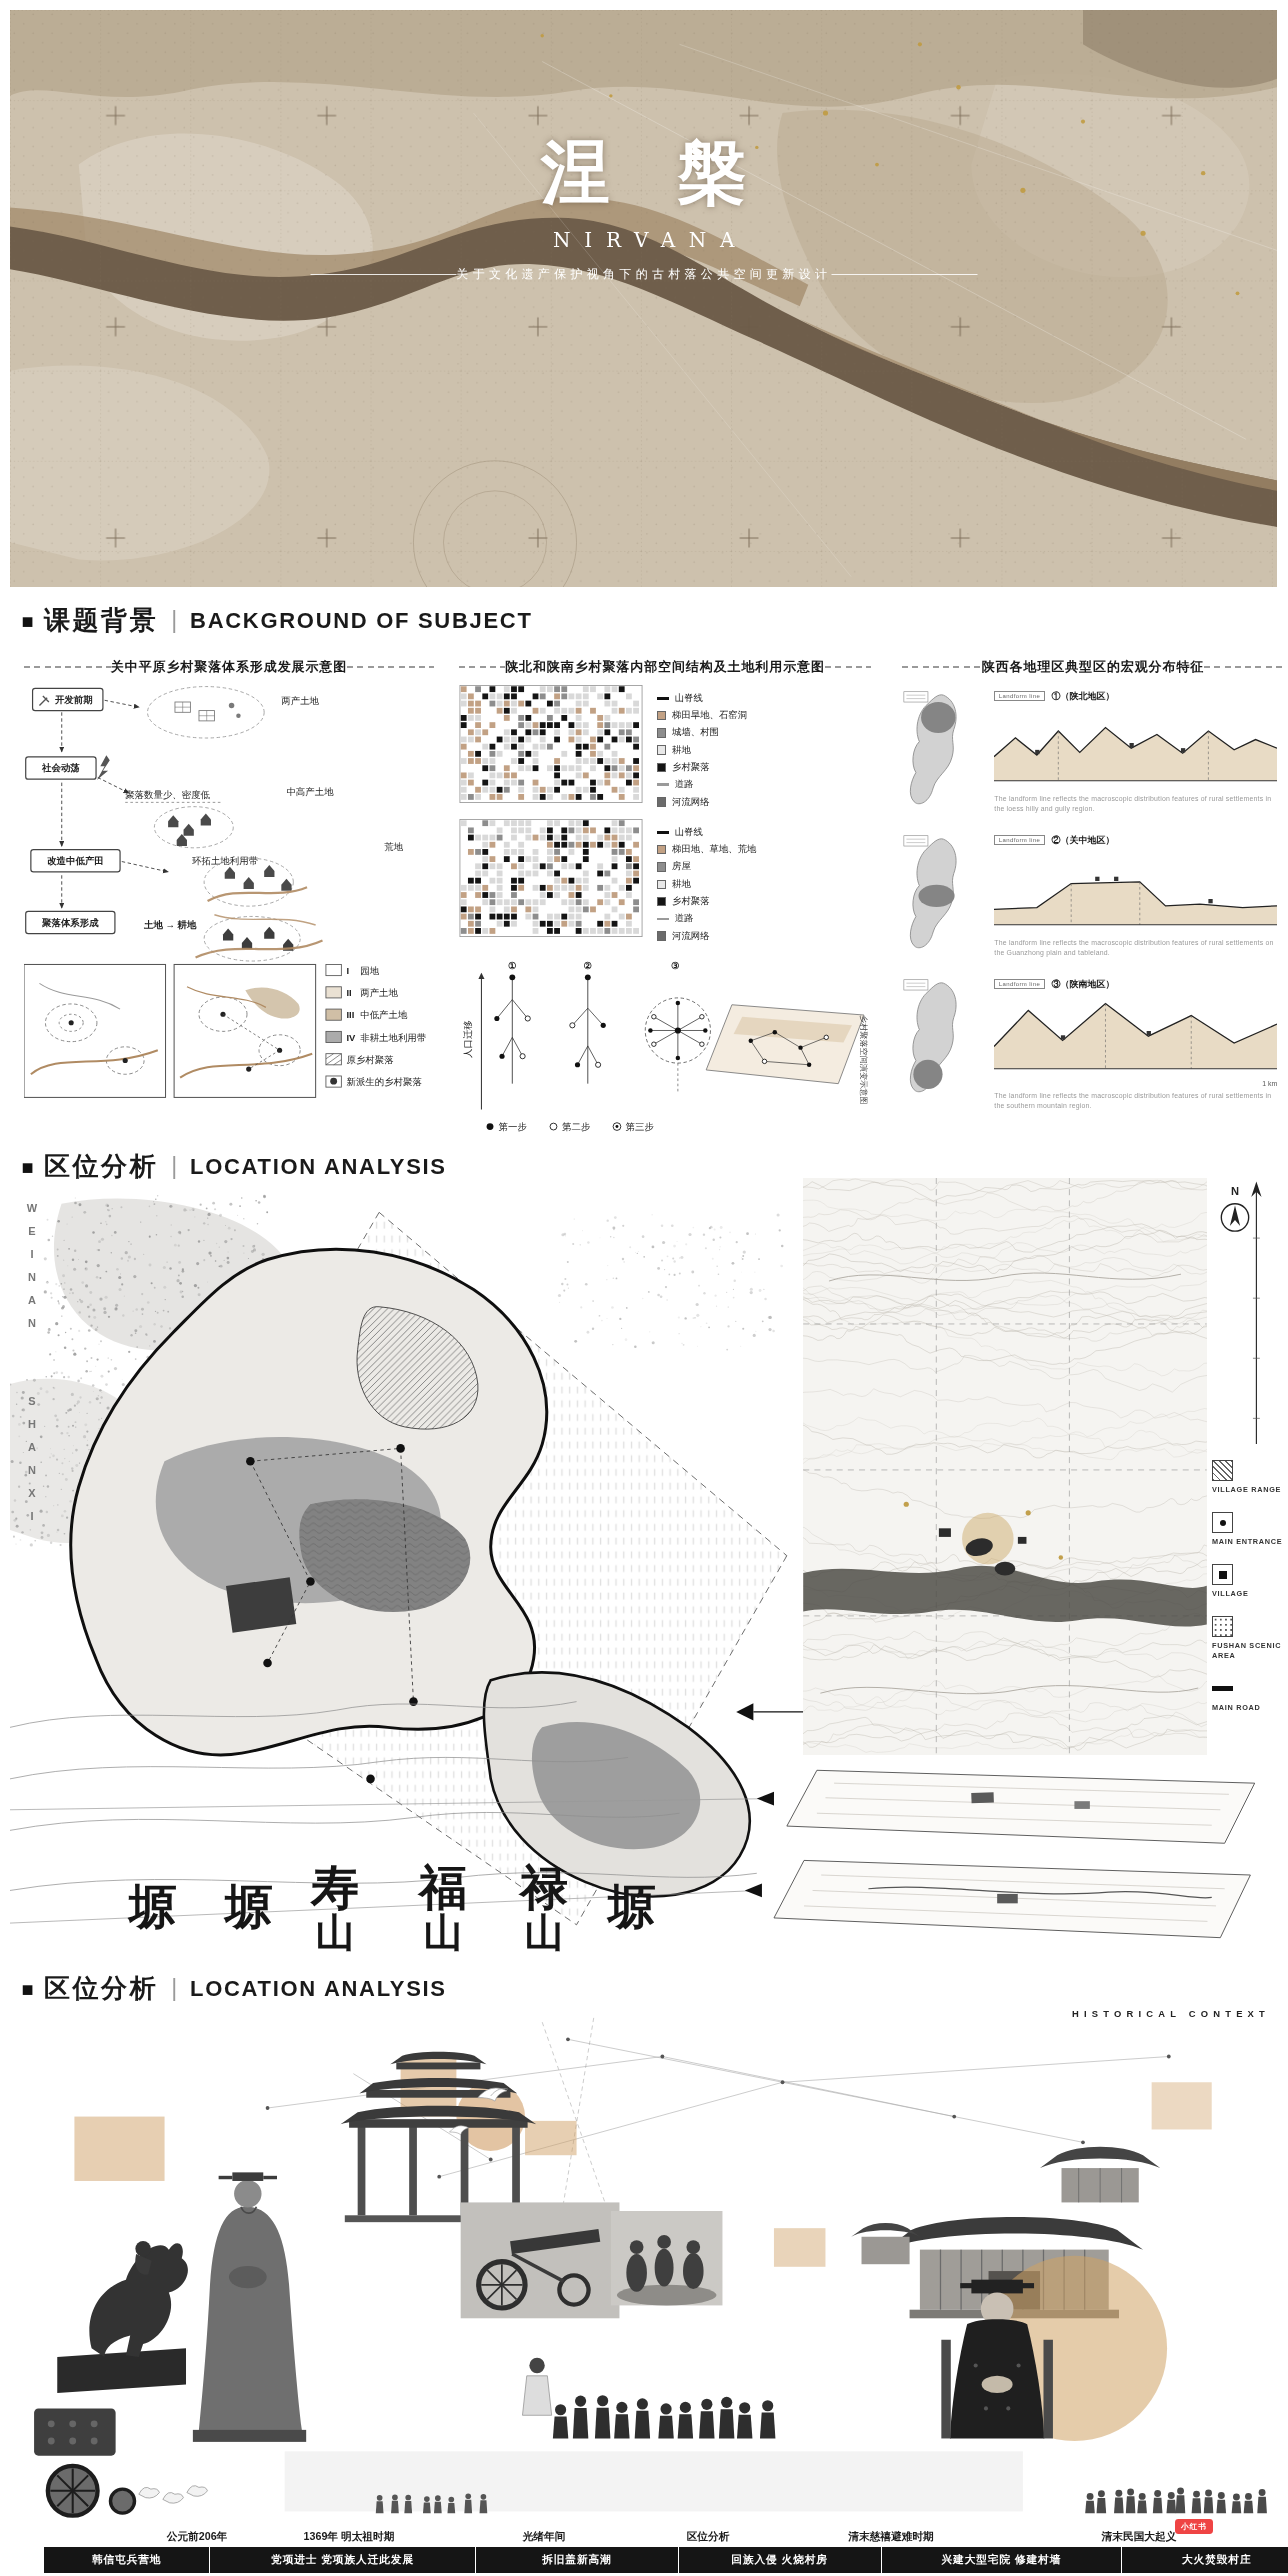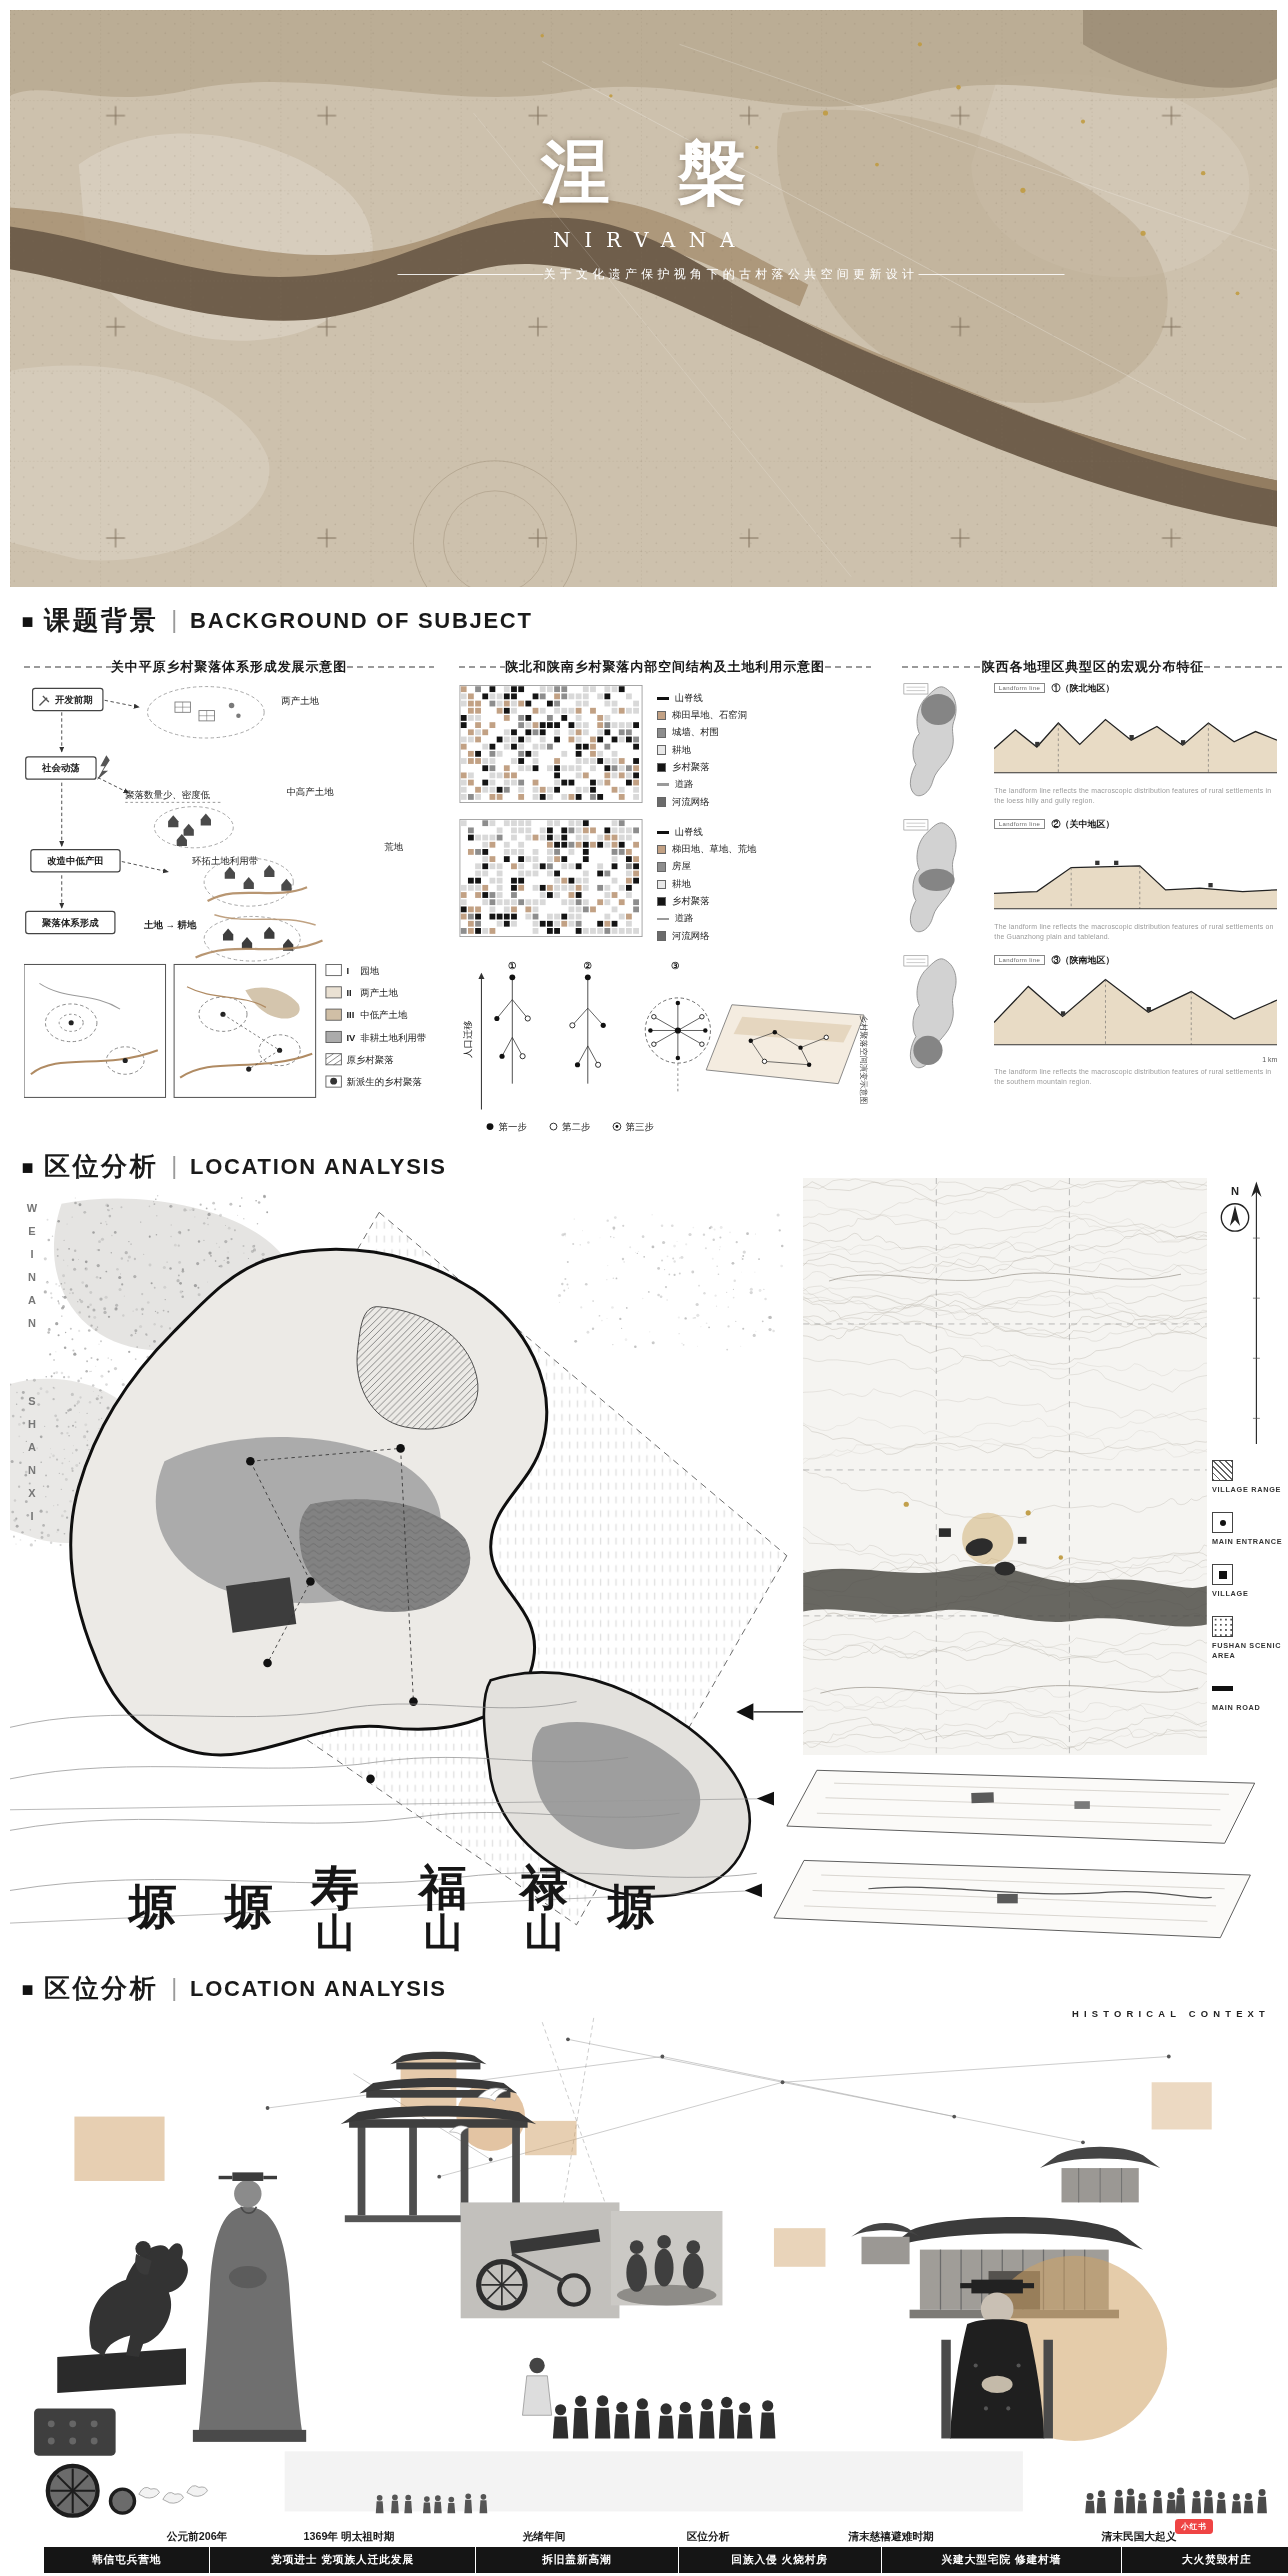--- a/index.html
+++ b/index.html
@@ -14,21 +14,21 @@
 
   
   .hero { position:absolute; left:10.3px; top:10.3px; width:1267px; height:577px; overflow:hidden; }
   .hero svg { display:block; width:100%; height:100%; }
   .hero-text { position:absolute; left:50%; top:117px; transform:translateX(-50%);
                text-align:center; color:#fff; width:841px; }
   .hero-cn { font-family:"DejaVu Serif","Liberation Serif",serif; font-size:69px; font-weight:600;
              letter-spacing:22px; text-indent:22px; text-shadow:0 0 6.9px rgba(80,62,44,.5); }
   .hero-en { margin-top:8.6px; font-family:"DejaVu Serif","Liberation Serif",serif; font-size:20px;
              letter-spacing:13.7px; text-indent:13.7px; }
-  .hero-sub-row { margin-top:13.7px; display:flex; align-items:center; justify-content:flex-end; gap:0; }
+  .hero-sub-row { margin-top:13.7px; display:flex; align-items:center; justify-content:center; gap:0; }
   .hero-line { display:inline-block; width:146px; height:0.9px; background:rgba(255,255,255,.85); }
   .hero-sub { font-size:12px; letter-spacing:4.3px; white-space:nowrap; }
 
   
   .sec-head { position:absolute; display:flex; align-items:center; gap:10.3px; }
   .sec-head .sq { font-size:20px; line-height:1; color:#111; }
   .sec-head .cn { font-family:"DejaVu Serif","Liberation Serif",serif; font-size:26px; font-weight:bold; letter-spacing:2.6px; }
   .sec-head .bar { font-size:23px; color:#9a9a9a; font-weight:300; margin:0 2.6px; }
   .sec-head .en { font-size:22px; font-weight:bold; letter-spacing:1.7px; }
 
@@ -40,21 +40,21 @@
   .col { position:absolute; }
 
   
   .gridrow { display:flex; gap:13.7px; margin-top:10.3px; align-items:flex-start; }
   .leg { list-style:none; font-size:9.4px; display:flex; flex-direction:column; gap:4.3px; margin-top:7px; }
   .leg li { display:flex; align-items:center; gap:6px; white-space:nowrap; }
   .sw { width:9.4px; height:9.4px; display:inline-block; border:0.9px solid #666; flex:none; }
   .sw-bar { width:12px; height:2.6px; border:none; }
 
   
-  .c3row { display:flex; gap:10.3px; margin-top:7px; align-items:flex-start; }
+  .c3row { display:flex; gap:10.3px; margin-top:15px; align-items:flex-start; }
   .c3chart { width:283px; }
   .c3tag { font-size:9px; font-weight:bold; display:flex; align-items:center; gap:6.9px; margin-bottom:2.6px; }
   .c3note { font-size:6px; border:0.9px solid #888; color:#666; padding:0.9px 3.4px; letter-spacing:0.4px; font-weight:normal; }
   .c3cap { font-size:6.9px; color:#999; line-height:1.45; margin-top:4.3px; letter-spacing:0.2px; }
   .c3scale { font-size:6.9px; color:#555; text-align:right; margin-top:1.7px; }
 
   
   .locmap { position:absolute; left:10.3px; top:1178px; width:1267px; height:788px; }
   .locmap > svg { display:block; width:100%; height:100%; }
   .vlabel { position:absolute; writing-mode:vertical-rl; text-orientation:upright;

